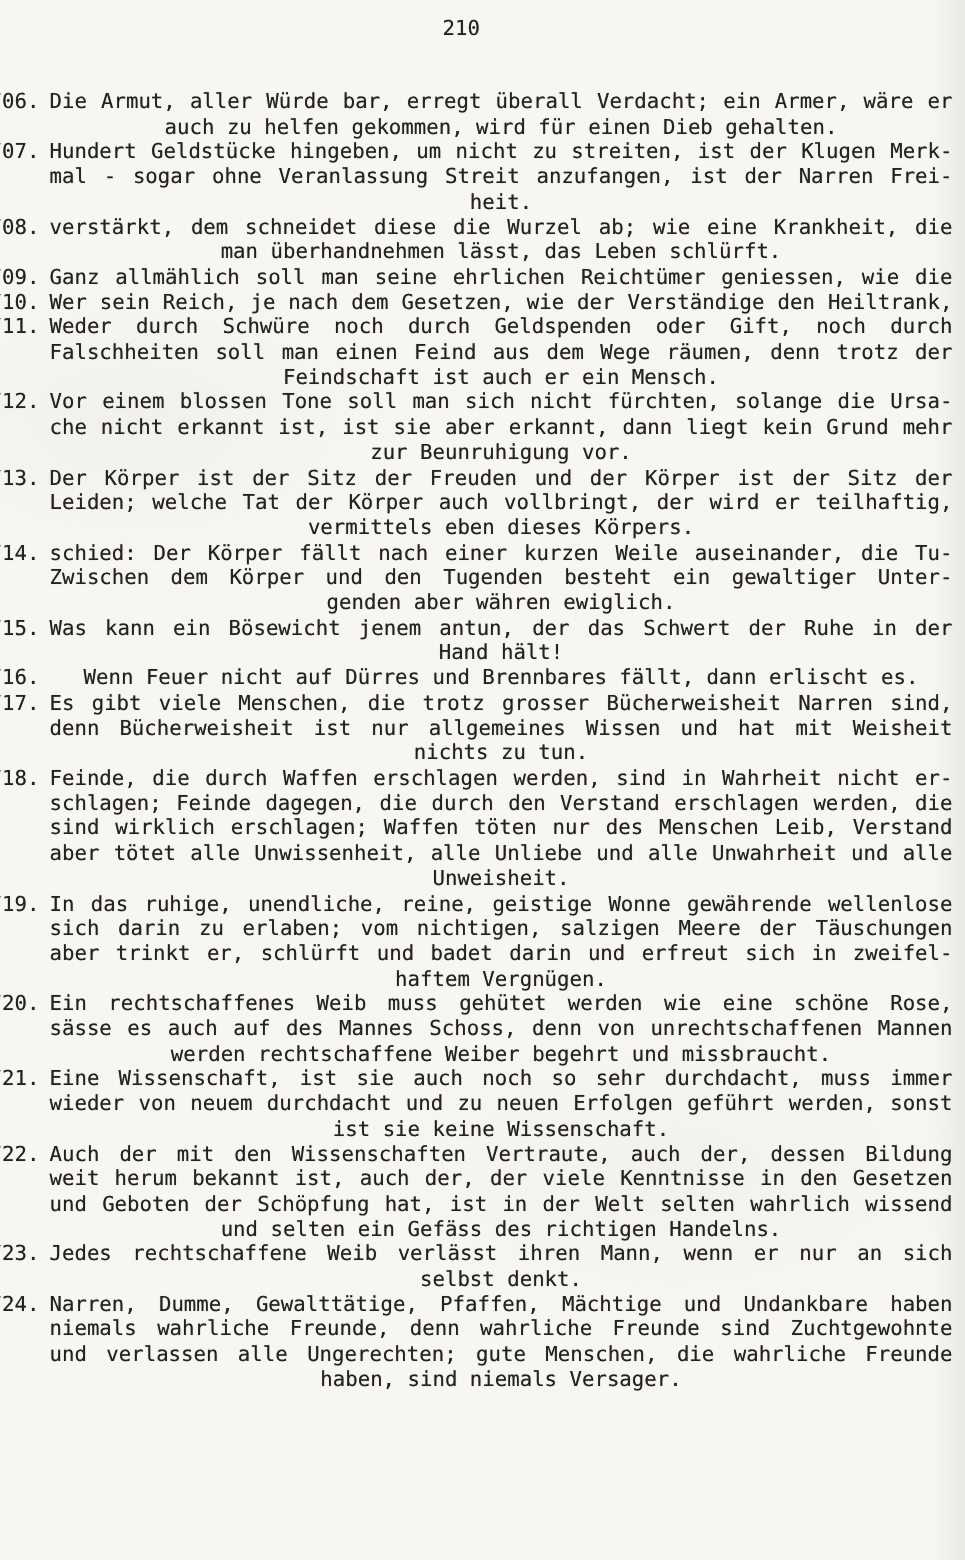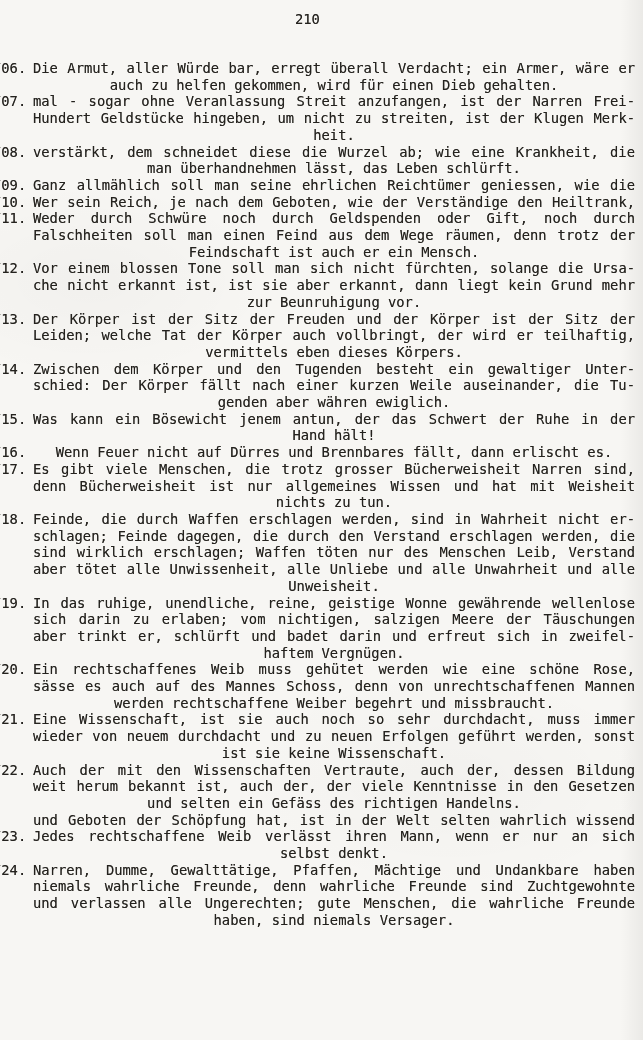--- a/index.html
+++ b/index.html
@@ -66,22 +66,22 @@
     <span class="item-number">706.</span>
     <div class="item-lines">
           <div class="line just">Die Armut, aller Würde bar, erregt überall Verdacht; ein Armer, wäre er</div>
           <div class="line">auch zu helfen gekommen, wird für einen Dieb gehalten.</div>
         </div>
   </div>
 
   <div class="item">
     <span class="item-number">707.</span>
     <div class="item-lines">
+          <div class="line just">Hundert Geldstücke hingeben, um nicht zu streiten, ist der Klugen Merk-</div>
           <div class="line just">mal - sogar ohne Veranlassung Streit anzufangen, ist der Narren Frei-</div>
-          <div class="line just">Hundert Geldstücke hingeben, um nicht zu streiten, ist der Klugen Merk-</div>
           <div class="line">heit.</div>
         </div>
   </div>
 
   <div class="item">
     <span class="item-number">708.</span>
     <div class="item-lines">
           <div class="line just">verstärkt, dem schneidet diese die Wurzel ab; wie eine Krankheit, die</div>
           <div class="line">man überhandnehmen lässt, das Leben schlürft.</div>
         </div>
@@ -90,21 +90,21 @@
   <div class="item">
     <span class="item-number">709.</span>
     <div class="item-lines">
           <div class="line just">Ganz allmählich soll man seine ehrlichen Reichtümer geniessen, wie die</div>
         </div>
   </div>
 
   <div class="item">
     <span class="item-number">710.</span>
     <div class="item-lines">
-          <div class="line just">Wer sein Reich, je nach dem Geboten, wie der Verständige den Heiltrank,</div>
+          <div class="line just">Wer sein Reich, je nach dem Gesetzen, wie der Verständige den Heiltrank,</div>
         </div>
   </div>
 
   <div class="item">
     <span class="item-number">711.</span>
     <div class="item-lines">
           <div class="line just">Weder durch Schwüre noch durch Geldspenden oder Gift, noch durch</div>
           <div class="line just">Falschheiten soll man einen Feind aus dem Wege räumen, denn trotz der</div>
           <div class="line">Feindschaft ist auch er ein Mensch.</div>
         </div>
@@ -124,22 +124,22 @@
     <div class="item-lines">
           <div class="line just">Der Körper ist der Sitz der Freuden und der Körper ist der Sitz der</div>
           <div class="line just">Leiden; welche Tat der Körper auch vollbringt, der wird er teilhaftig,</div>
           <div class="line">vermittels eben dieses Körpers.</div>
         </div>
   </div>
 
   <div class="item">
     <span class="item-number">714.</span>
     <div class="item-lines">
+          <div class="line just">schied: Der Körper fällt nach einer kurzen Weile auseinander, die Tu-</div>
           <div class="line just">Zwischen dem Körper und den Tugenden besteht ein gewaltiger Unter-</div>
-          <div class="line just">schied: Der Körper fällt nach einer kurzen Weile auseinander, die Tu-</div>
           <div class="line">genden aber währen ewiglich.</div>
         </div>
   </div>
 
   <div class="item">
     <span class="item-number">715.</span>
     <div class="item-lines">
           <div class="line just">Was kann ein Bösewicht jenem antun, der das Schwert der Ruhe in der</div>
           <div class="line">Hand hält!</div>
         </div>
@@ -198,22 +198,22 @@
           <div class="line just">wieder von neuem durchdacht und zu neuen Erfolgen geführt werden, sonst</div>
           <div class="line">ist sie keine Wissenschaft.</div>
         </div>
   </div>
 
   <div class="item">
     <span class="item-number">722.</span>
     <div class="item-lines">
           <div class="line just">Auch der mit den Wissenschaften Vertraute, auch der, dessen Bildung</div>
           <div class="line just">weit herum bekannt ist, auch der, der viele Kenntnisse in den Gesetzen</div>
+          <div class="line just">und Geboten der Schöpfung hat, ist in der Welt selten wahrlich wissend</div>
           <div class="line">und selten ein Gefäss des richtigen Handelns.</div>
-          <div class="line just">und Geboten der Schöpfung hat, ist in der Welt selten wahrlich wissend</div>
         </div>
   </div>
 
   <div class="item">
     <span class="item-number">723.</span>
     <div class="item-lines">
           <div class="line just">Jedes rechtschaffene Weib verlässt ihren Mann, wenn er nur an sich</div>
           <div class="line">selbst denkt.</div>
         </div>
   </div>

